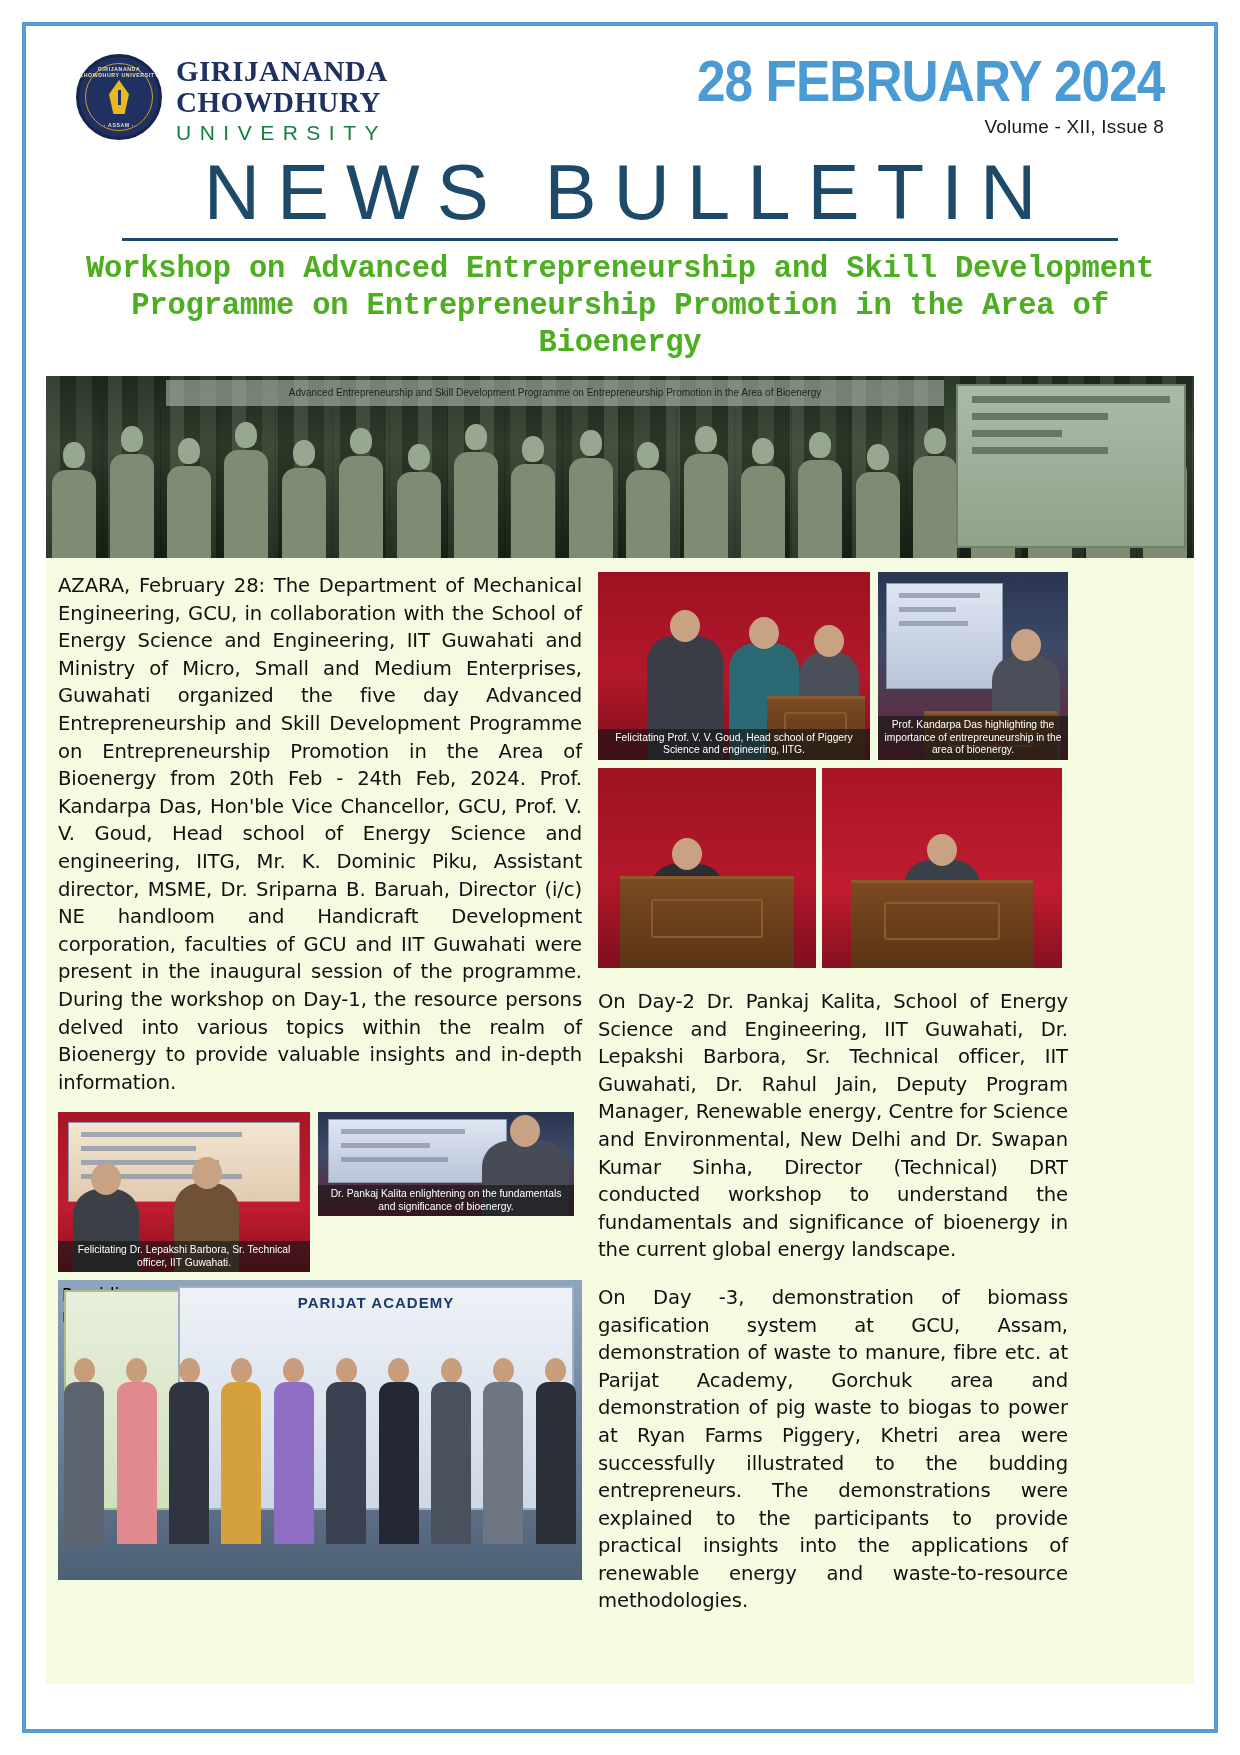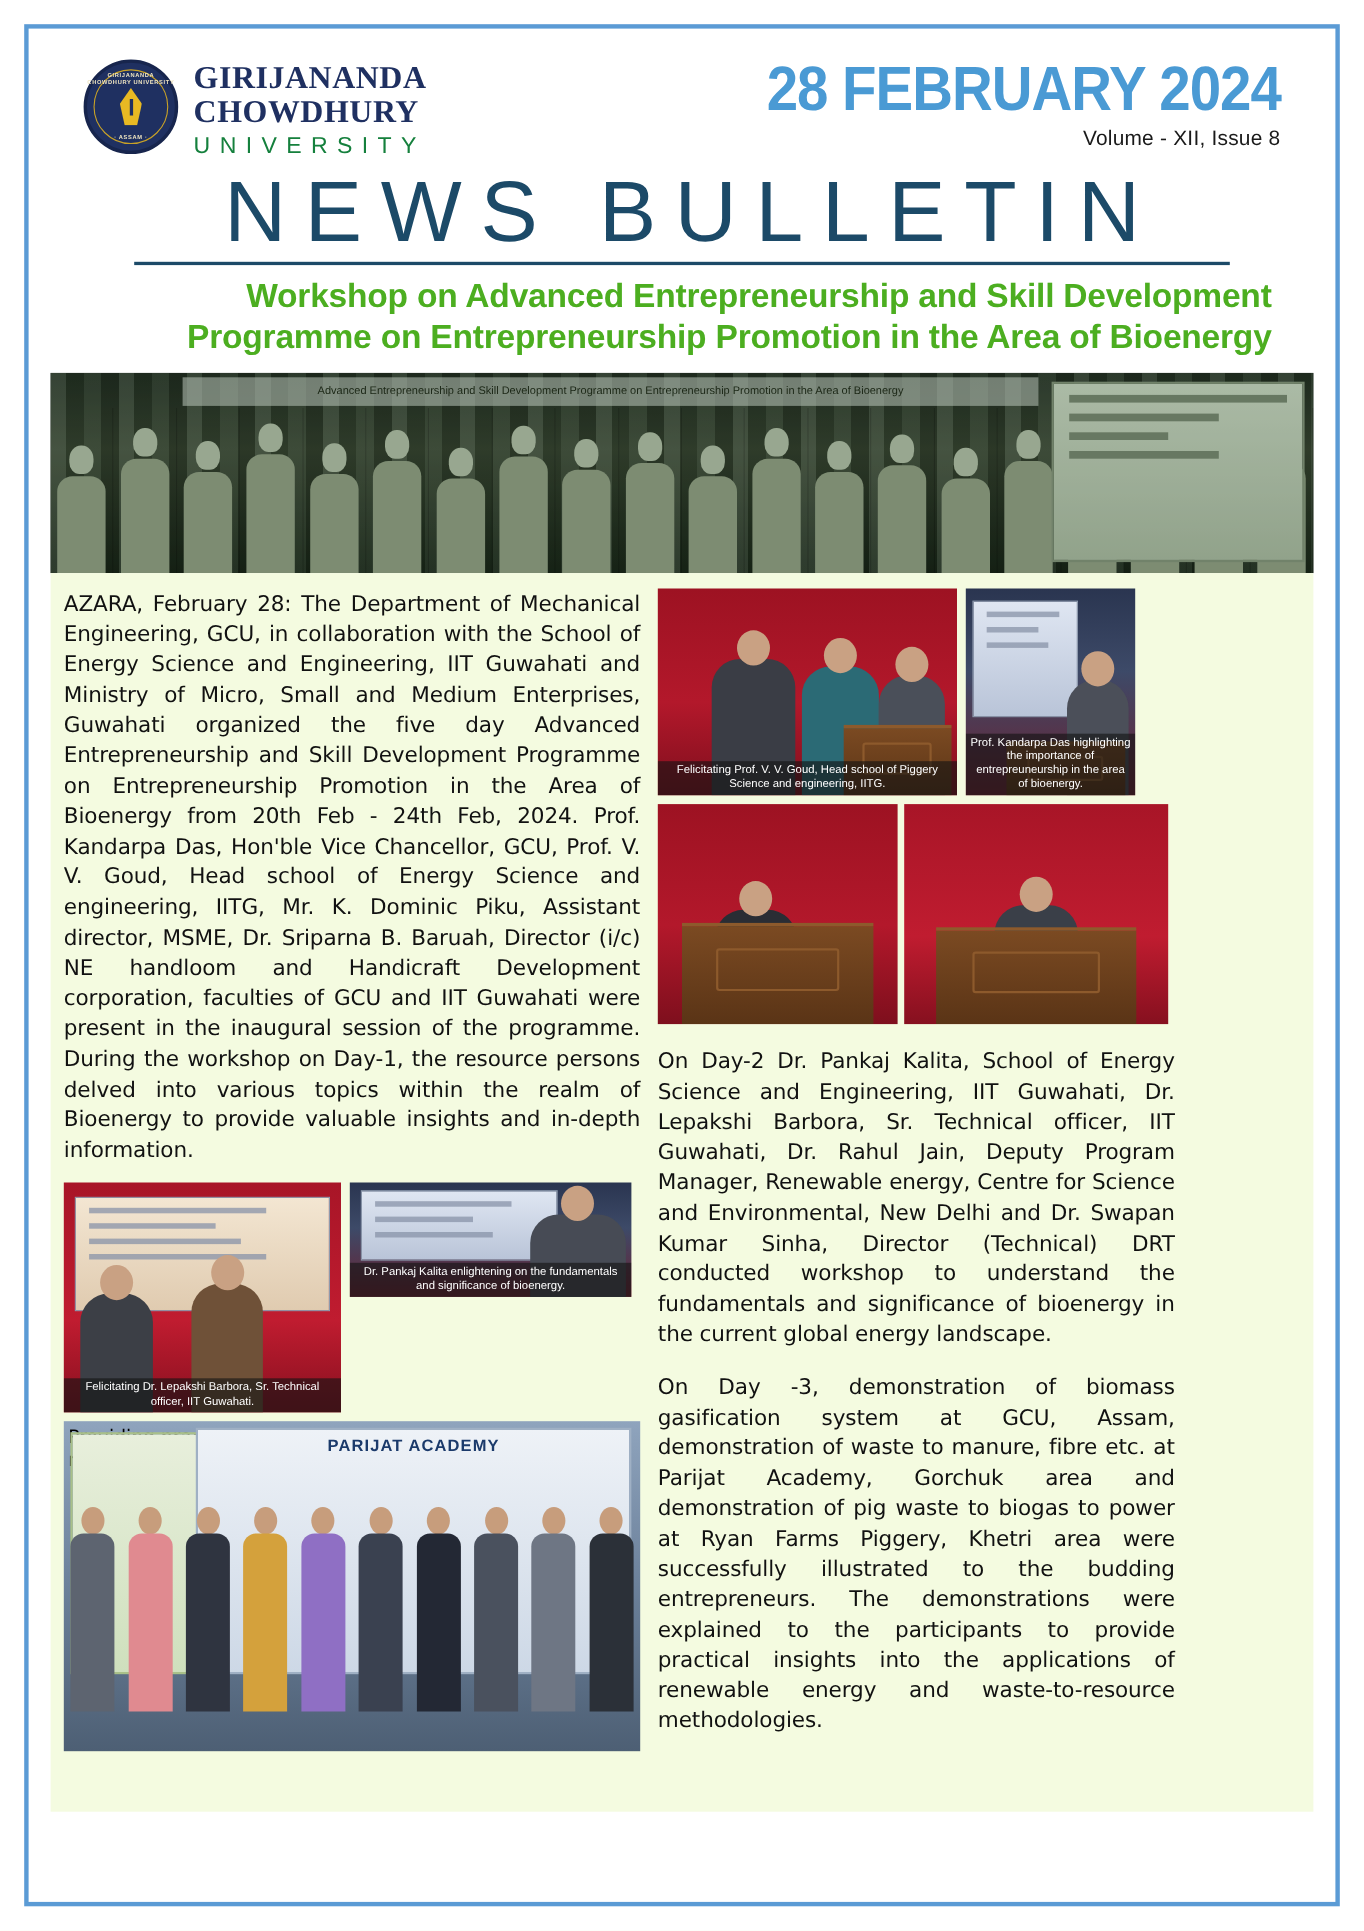--- a/index.html
+++ b/index.html
@@ -91,22 +91,22 @@
     font-weight:300; font-size:78px; line-height:84px;
     color:#1C4A68; letter-spacing:17px; margin:2px 0 0 0;
     padding-left:17px; white-space:nowrap;
     transform:scaleX(1.0);
   }
   .rule {
     height:3px; background:#1C4A68; margin:4px 46px 0 46px;
   }
 
   .subtitle {
-    text-align:right; padding:10px 8px 0 8px;
-    font-family:Liberation Sans, sans-serif;
+    text-align:center; padding:10px 8px 0 8px;
+    font-family:Liberation Mono, monospace;
     font-weight:bold; font-size:30.5px; line-height:37px;
     color:#4CAE20; letter-spacing:-.2px;
   }
 
   
   .hero {
     position:relative; margin:14px 10px 0 10px; height:182px;
     overflow:hidden; background:#1d2a20;
   }
   .hero .bg {
@@ -382,21 +382,21 @@
 
    <div class="content">
     <div class="cols">
 
       <div class="colL">
 
         <div class="body-text">AZARA, February 28: The Department of Mechanical Engineering, GCU, in collaboration with the School of Energy Science and Engineering, IIT Guwahati and Ministry of Micro, Small and Medium Enterprises, Guwahati organized the five day Advanced Entrepreneurship and Skill Development Programme on Entrepreneurship Promotion in the Area of Bioenergy from 20th Feb - 24th Feb, 2024. Prof. Kandarpa Das, Hon'ble Vice Chancellor, GCU, Prof. V. V. Goud, Head school of Energy Science and engineering, IITG, Mr. K. Dominic Piku, Assistant director, MSME, Dr. Sriparna B. Baruah, Director (i/c) NE handloom and Handicraft Development corporation, faculties of GCU and IIT Guwahati were present in the inaugural session of the programme. During the workshop on Day-1, the resource persons delved into various topics within the realm of Bioenergy to provide valuable insights and in-depth information.</div>
 
         <div class="lower-grid">
           <div class="lg-left">
-            <div class="photo scene-red2" style="height:209px;">
+            <div class="photo scene-red2" style="height:160px;">
               <div class="proj" style="left:4%;top:6%;width:92%;height:50%;background:linear-gradient(180deg,#f3e6d2,#e0cbb0);">
                 <div class="ln a"></div>
                 <div class="ln b"></div>
                 <div class="ln c"></div>
                 <div class="ln a"></div>
               </div>
               <div class="figure" style="left:6%;height:52%;background:#3c3f46;"></div>
               <div class="figure" style="left:46%;height:56%;background:#6f5138;"></div>
               <div class="cap sm">Felicitating Dr. Lepakshi Barbora, Sr. Technical officer, IIT Guwahati.</div>
             </div>
@@ -470,21 +470,21 @@
       <div class="colR">
 
         <div class="pr-row1">
           <div class="photo scene-red" style="width:272px;height:188px;">
             <div class="figure" style="left:18%;width:28%;height:66%;background:#3a3d45;"></div>
             <div class="figure" style="left:48%;width:26%;height:62%;background:#2b6a75;"></div>
             <div class="figure" style="left:74%;width:22%;height:58%;background:#4a4f59;"></div>
             <div class="podium" style="left:62%;right:2%;height:34%;"></div>
             <div class="cap sm">Felicitating Prof. V. V. Goud, Head school of Piggery Science and engineering, IITG.</div>
           </div>
-          <div class="photo scene-screen" style="width:154px;height:188px;">
+          <div class="photo scene-screen" style="width:190px;height:188px;">
             <div class="proj" style="left:4%;top:6%;width:62%;height:56%;">
               <div class="ln a"></div>
               <div class="ln b"></div>
               <div class="ln c"></div>
             </div>
             <div class="figure" style="right:4%;width:36%;height:56%;background:#4b4f59;"></div>
             <div class="podium" style="left:24%;right:6%;height:26%;"></div>
             <div class="cap sm">Prof. Kandarpa Das highlighting the importance of entrepreuneurship in the area of bioenergy.</div>
           </div>
         </div>

